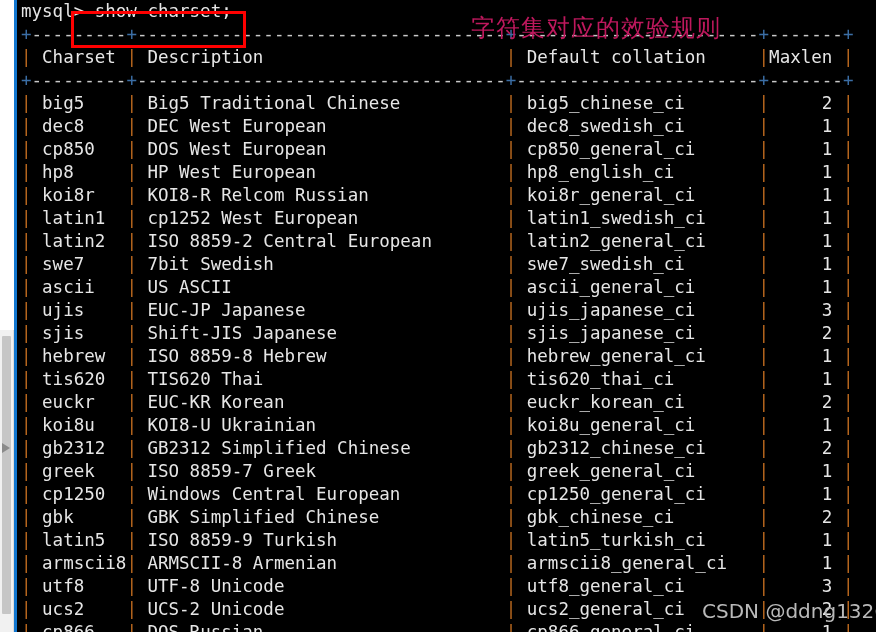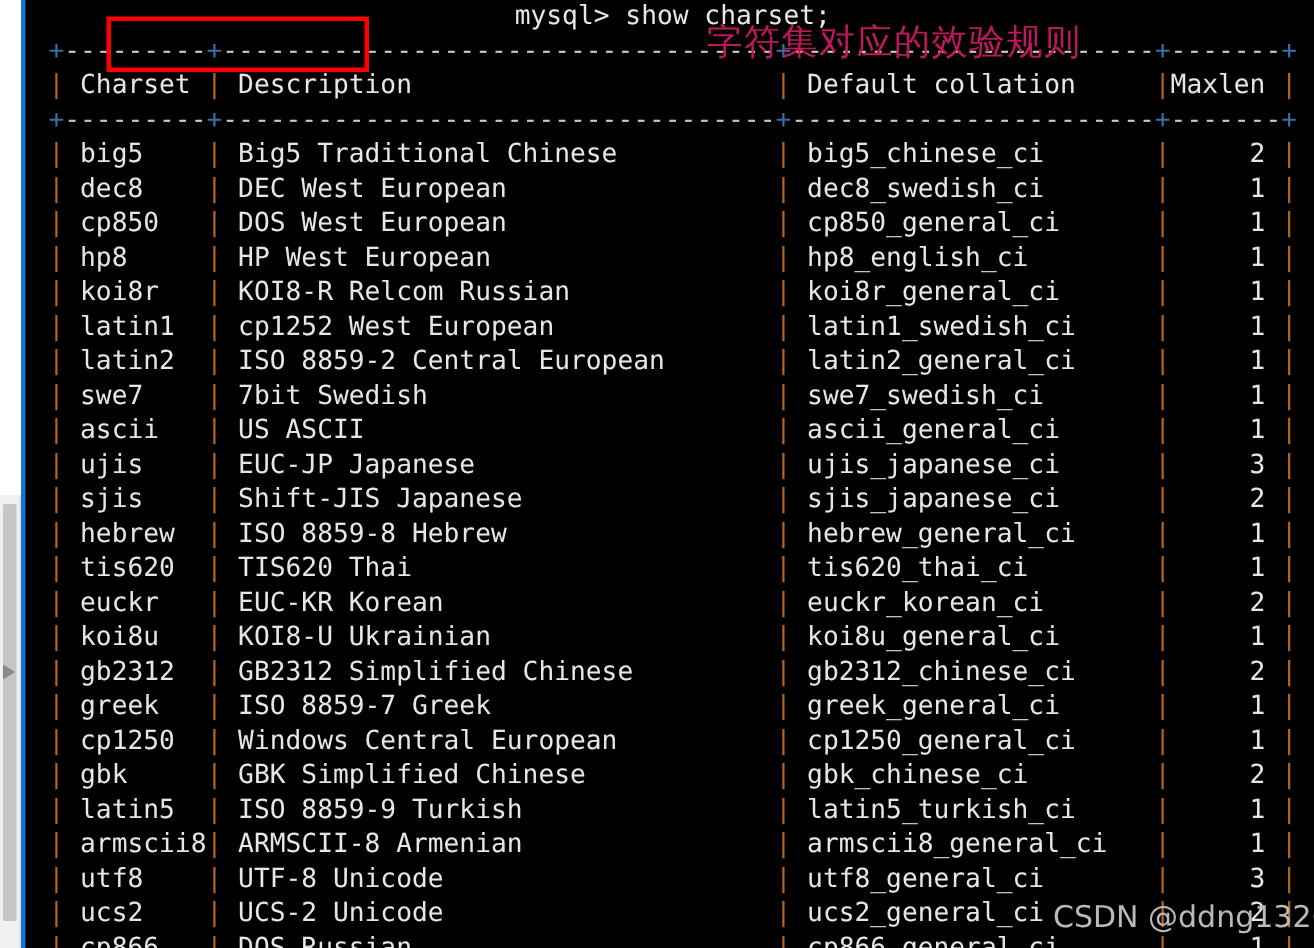--- a/index.html
+++ b/index.html
@@ -82,21 +82,20 @@
     line-height: 23px;
     letter-spacing: 0px;
     white-space: pre;
     color: #d8d8d8;
   }
 
   .line {
     height: 23px;
     white-space: pre;
     padding-left: 4px;
-    text-align: center;
   }
 
   
   .pipe   { color: #b5651d; }
   .plus   { color: #3b6ea5; }
   .dash   { color: #c9c9c9; }
   .txt    { color: #e6e6e6; }
   .prompt { color: #e6e6e6; }
 
   

